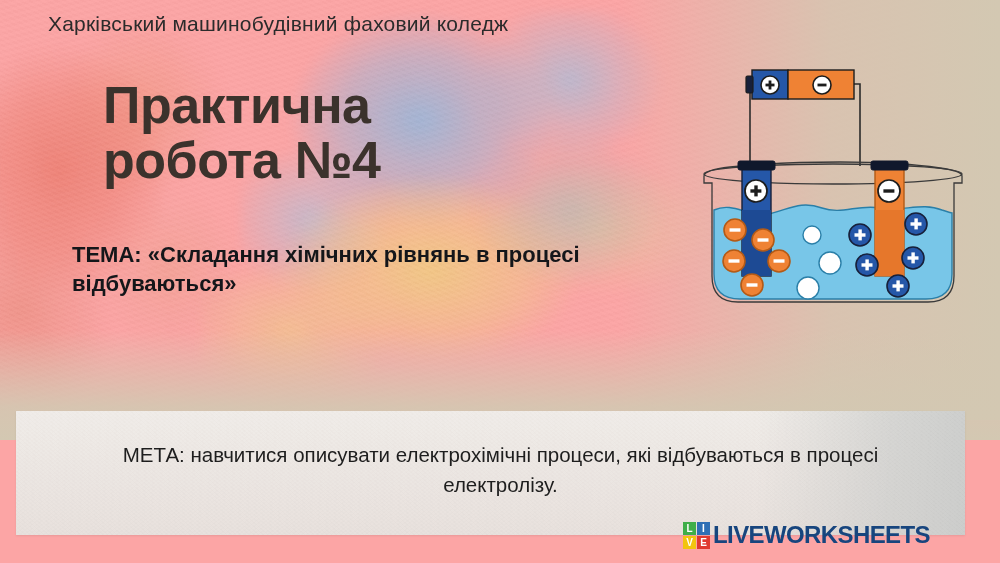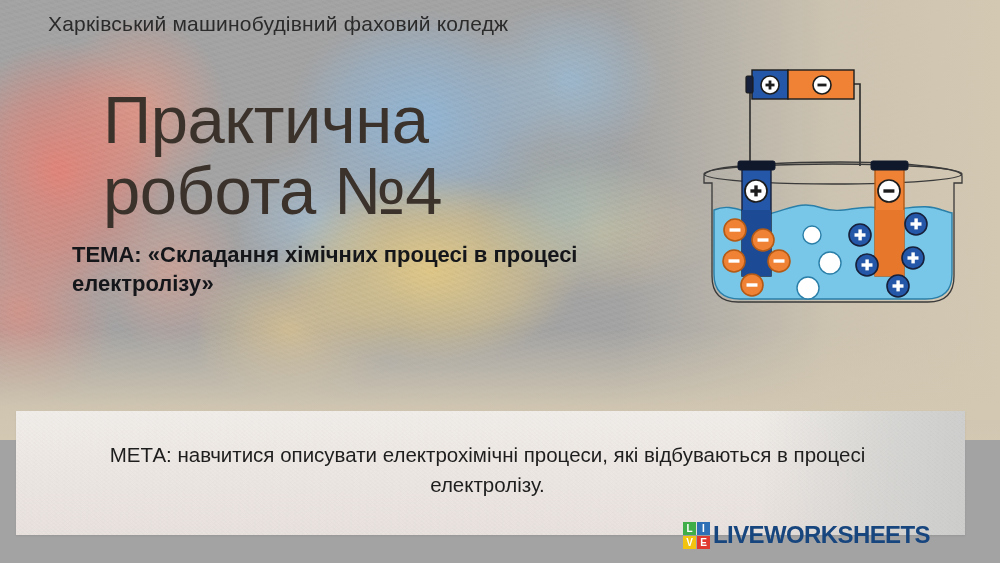--- a/index.html
+++ b/index.html
@@ -5,21 +5,21 @@
   html, body {
     margin: 0;
     padding: 0;
     background: #ffffff;
   }
   #slide {
     position: relative;
     width: 1000px;
     height: 563px;
     overflow: hidden;
-    background: #a3a3a3;
+    background: #fca5a5;
     font-family: "Liberation Sans", "DejaVu Sans", sans-serif;
   }
 
   
   .wc {
     position: absolute;
     pointer-events: none;
   }
   #wc-layer {
     position: absolute;
@@ -84,23 +84,23 @@
   #institution {
     position: absolute;
     left: 48px; top: 12px;
     font-size: 21px;
     color: #2b2b2b;
     letter-spacing: 0.2px;
     white-space: nowrap;
   }
   #main-title {
     position: absolute;
-    left: 103px; top: 84px;
-    font-size: 67px;
-    font-weight: normal;
+    left: 103px; top: 78px;
+    font-size: 52px;
+    font-weight: bold;
     line-height: 1.06;
     color: #3b322c;
     letter-spacing: -0.5px;
     white-space: pre-line;
   }
   #topic {
     position: absolute;
     left: 72px; top: 240px;
     width: 600px;
     font-size: 22px;
@@ -124,21 +124,21 @@
     position: absolute;
     left: 0; top: 0; right: 0; bottom: 0;
     opacity: 0.25;
     background-image:
       repeating-linear-gradient(41deg, rgba(0,0,0,0.035) 0 1px, rgba(255,255,255,0.05) 1px 3px),
       repeating-linear-gradient(-38deg, rgba(0,0,0,0.025) 0 1px, rgba(255,255,255,0.04) 1px 3px);
     pointer-events: none;
   }
   #goal-text {
     position: absolute;
-    left: 49px; top: 29px;
+    left: 62px; top: 29px;
     width: 845px;
     font-size: 20.5px;
     line-height: 1.45;
     color: #1b1b1b;
     text-align: center;
   }
 
   
   #lw-logo {
     position: absolute;
@@ -195,21 +195,21 @@
     <div class="wc wc-grain"></div>
     <div class="wc wc-fade-right"></div>
     <div class="wc wc-fade-bottom"></div>
   </div>
 
   <div id="institution">Харківський машинобудівний фаховий коледж</div>
 
   <div id="main-title">Практична
 робота №4</div>
 
-  <div id="topic"> ТЕМА: «Складання хімічних процесі в процесі електролізу»</div>
+  <div id="topic"> ТЕМА: «Складання хімічних рівнянь в процесі відбуваються»</div>
 
   <div id="illustration">
     <svg width="300" height="270" viewBox="0 0 300 270" xmlns="http://www.w3.org/2000/svg">
 
       <g stroke="#2b2b2b" stroke-width="1.6" fill="none">
         <path d="M60 26 L60 46 L60 108"></path>
         <path d="M60 26 L66 26"></path>
         <path d="M163 26 L170 26 L170 40 L170 108"></path>
       </g>
 

